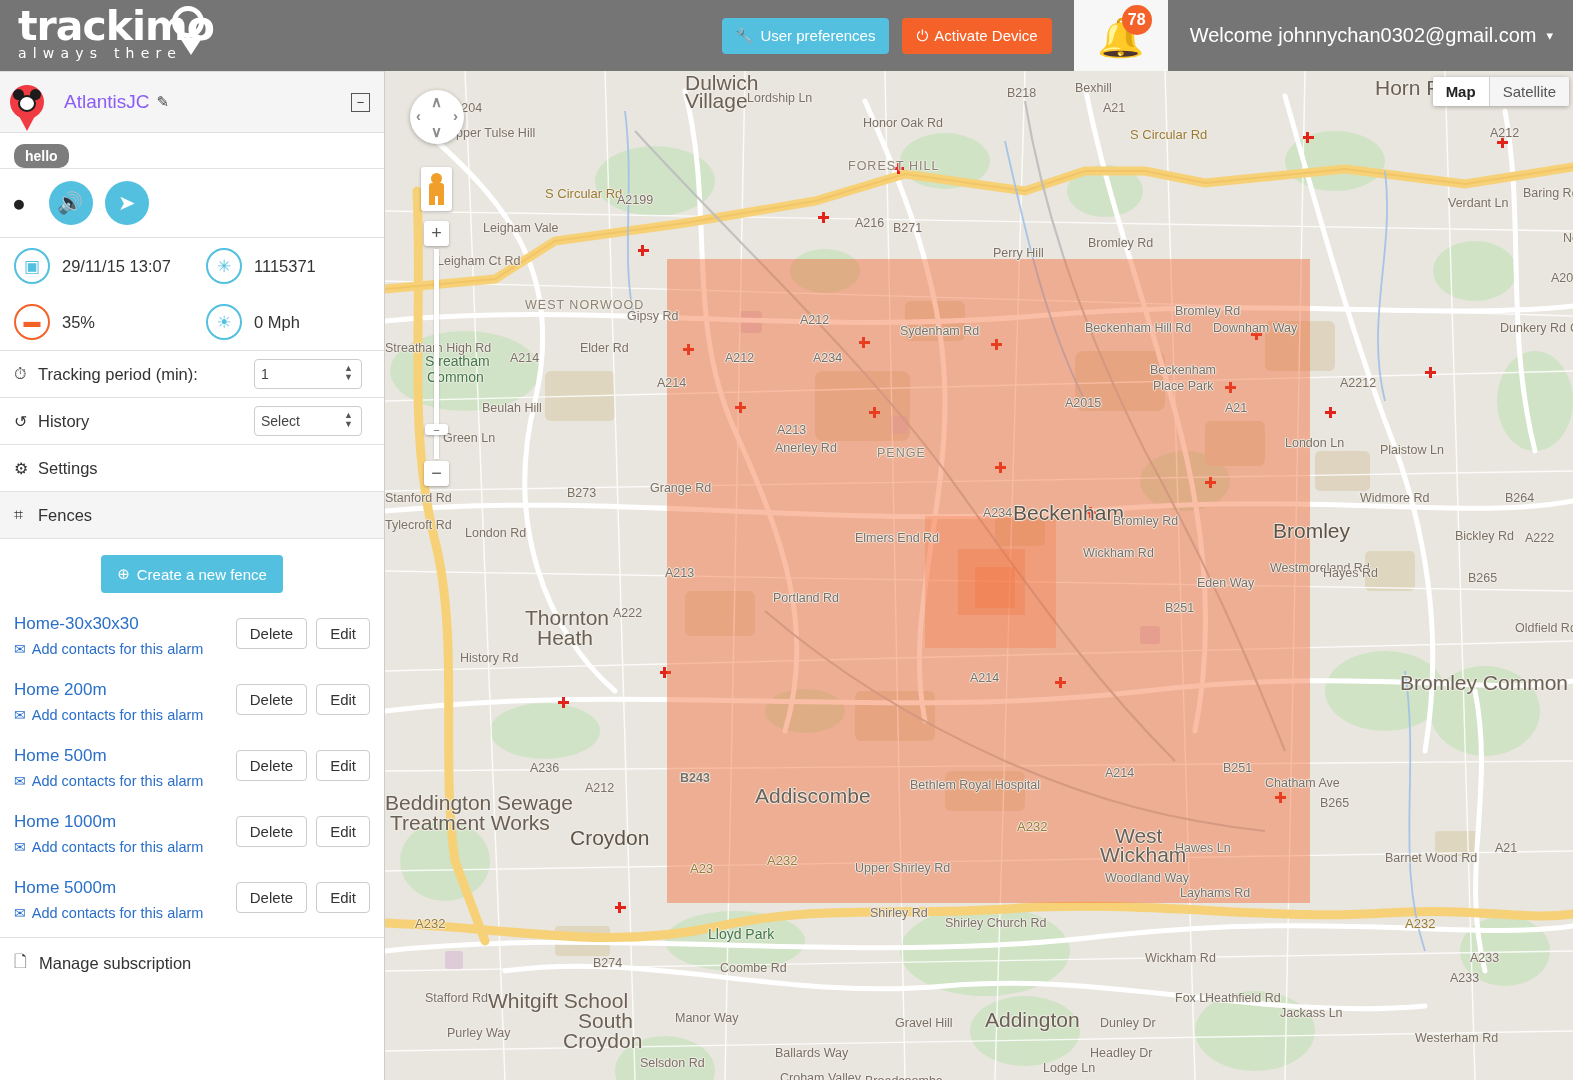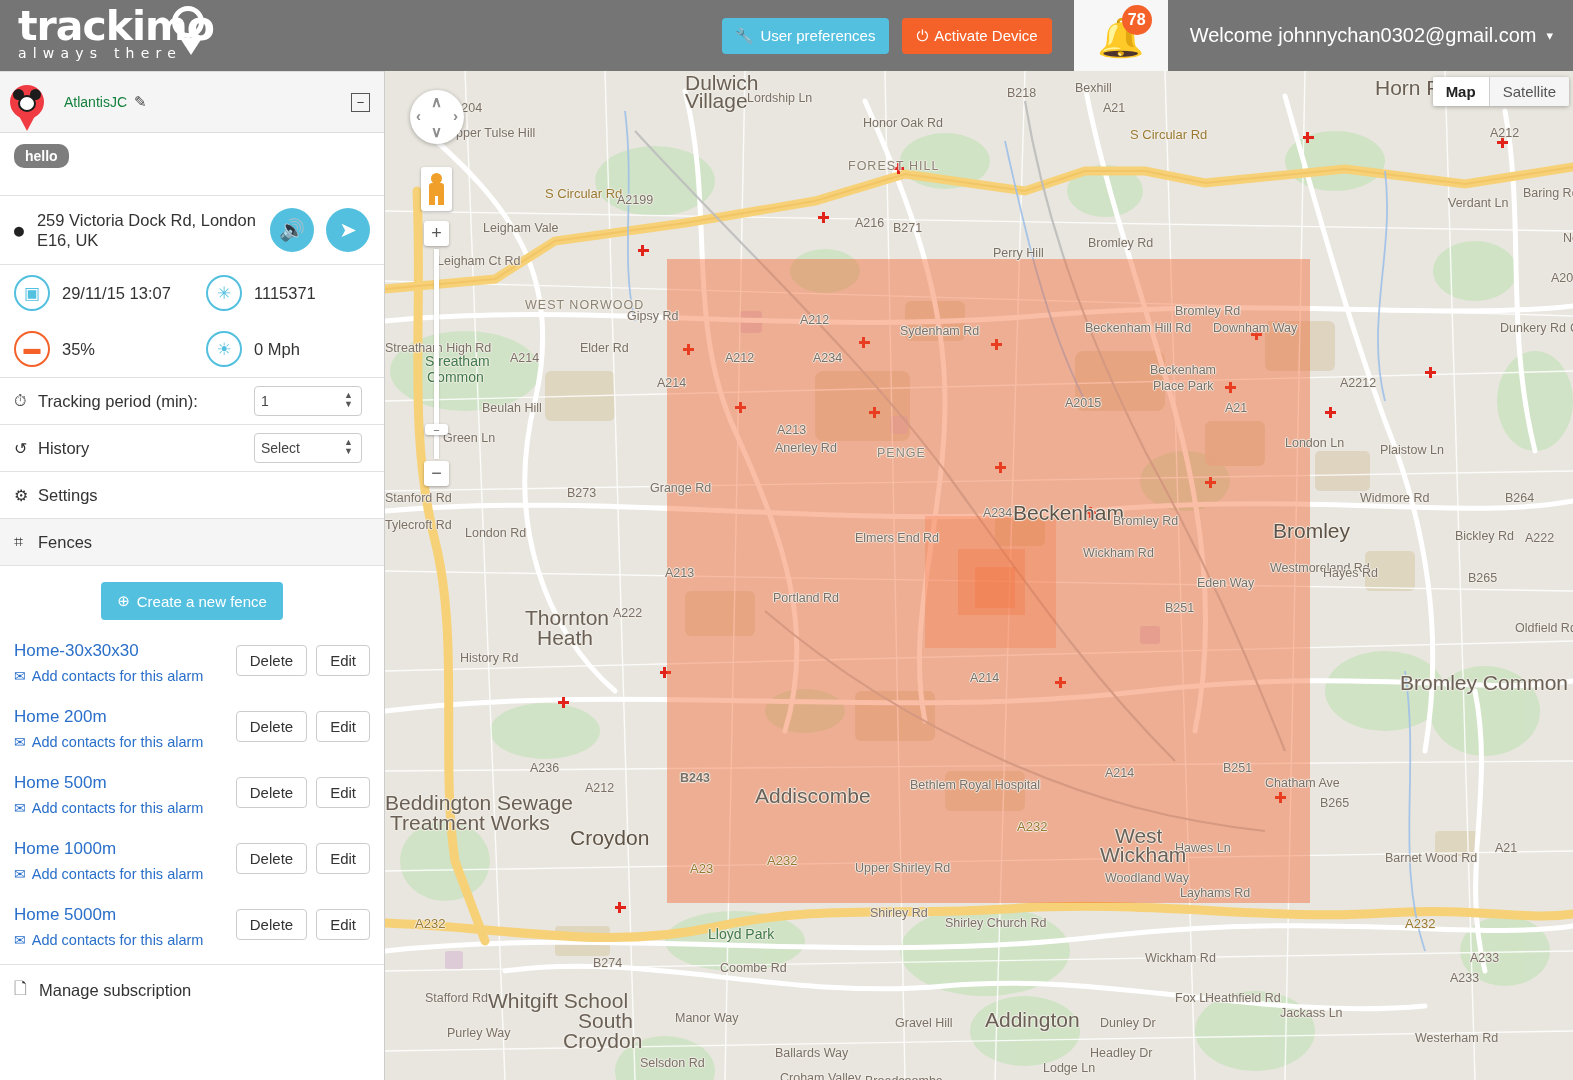--- a/index.html
+++ b/index.html
@@ -121,29 +121,29 @@
   .mickey { position: relative; width: 26px; height: 24px; }
   .mickey .ear {
     position: absolute; width: 11px; height: 11px; border-radius: 50%; background: #1c1c1c;
   }
   .mickey .ear.l { left: -1px; top: -1px; }
   .mickey .ear.r { right: -1px; top: -1px; }
   .mickey .face {
     position: absolute; left: 4px; top: 5px; width: 18px; height: 17px;
     border-radius: 50%; background: #fff; border: 2px solid #1c1c1c;
   }
-  .dev-name { font-size: 14px; color: #15803d; }
+  .dev-name { font-size: 19px; color: #8b5cf6; }
   .edit-ic { margin-left: 7px; font-size: 15px; color: #444; cursor: pointer; }
   .collapse-box {
     position: absolute; right: 14px; top: 21px;
     width: 19px; height: 19px; border: 1px solid #555; color: #333;
     font-size: 13px; line-height: 17px; text-align: center; cursor: pointer;
   }
 
-  .hello-row { padding: 11px 0 27px 14px; border-bottom: 1px solid #e2e2e2; }
+  .hello-row { padding: 11px 0 0 14px; border-bottom: 1px solid #e2e2e2; }
   .hello-badge {
     display: inline-block; background: #7d7d7d; color: #fff;
     font-size: 14px; font-weight: bold; padding: 4px 11px; border-radius: 10px;
   }
 
   .addr-row {
     display: flex; align-items: center; padding: 12px 14px 12px 12px;
     border-bottom: 1px solid #e2e2e2; min-height: 62px;
   }
   .pin-ic { font-size: 23px; color: #222; margin-right: 11px; flex: none; }
@@ -345,21 +345,20 @@
       <span class="edit-ic">✎</span>
       <span class="collapse-box">−</span>
     </div>
 
     <div class="hello-row">
       <span class="hello-badge">hello</span>
     </div>
 
     <div class="addr-row">
       <span class="pin-ic">●</span>
-      <span class="addr-text">259 Victoria Dock Rd, London E16, UK</span>
       <span class="rnd-btn">🔊</span>
       <span class="rnd-btn">➤</span>
     </div>
 
     <div class="stat-grid">
       <div class="stat-row">
         <div class="stat-cell">
           <span class="stat-ic">▣</span>
           <span class="stat-val">29/11/15 13:07</span>
         </div>

